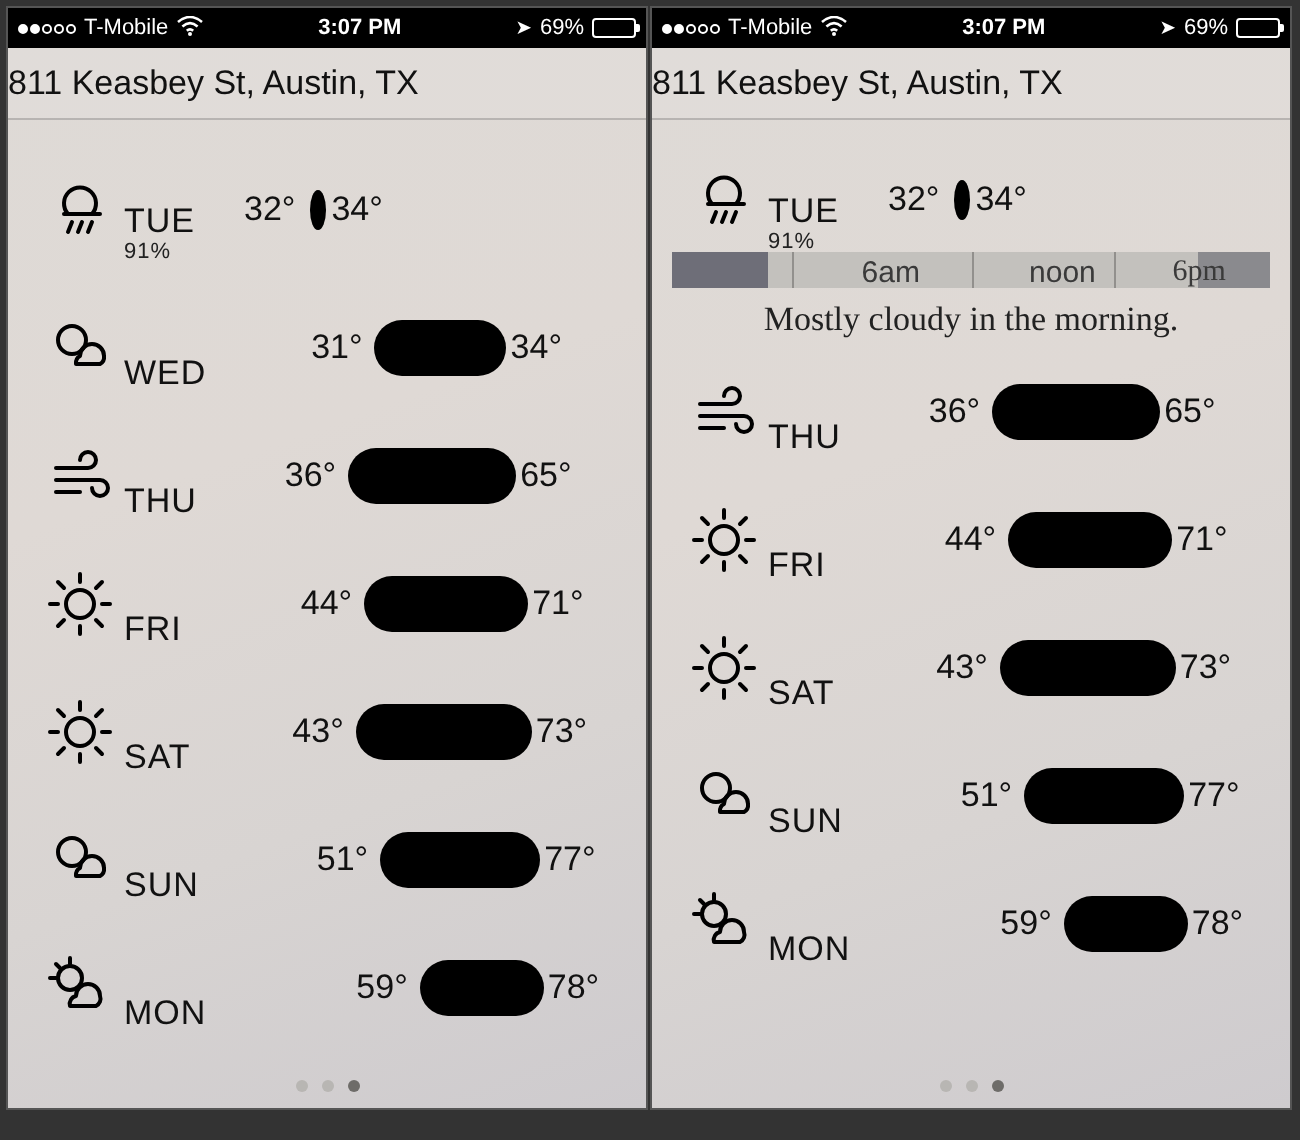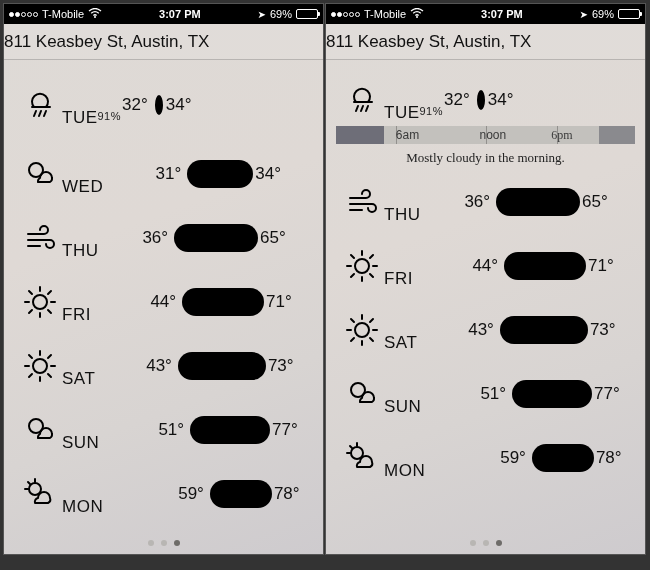--- a/index.html
+++ b/index.html
@@ -73,21 +73,21 @@
     display:flex; align-items:center; justify-content:center;
   }
   .icon-slot svg { stroke:#000; stroke-width:2; fill:none; stroke-linecap:round; stroke-linejoin:round; }
   .day-col {
     width: 56px;
     font-family: "Helvetica Neue", Helvetica, Arial, sans-serif;
     font-weight: 400;
     font-size: 17px;
     letter-spacing: 0.5px;
     color:#111;
-    display:flex; flex-direction:row; line-height:1;margin-top:24px;
+    display:flex; flex-direction:column; line-height:1;margin-top:24px;
   }
   .sub-prob {
     font-size: 11px;
     color:#222;
     margin-top:2px;
   }
   .temps {
     flex:1;
     display:flex;
     align-items:center;
@@ -124,30 +124,31 @@
     background: linear-gradient(to right, #6e6e78 0%, #6e6e78 16%, #c3c1bd 16%, #c3c1bd 88%, #8a8a8e 88%, #8a8a8e 100%);
     position:relative;
     font-size:10px;
     color:#3a3a3a;
     display:flex;
     align-items:center;
   }
   .tick {
     position:absolute;
     top: 2px;
-    font-size:12px;
+    font-size:15px;
     color:#3a3a3a;
+    padding-left:35px;
   }
   .tick.t6am { left: 20%; }
   .tick.tnoon { left: 48%; }
   .tick.t6pm { left: 72%; font-family: Liberation Serif, serif; }
   .tickline { position:absolute; top:0; bottom:0; width:1px; background:rgba(0,0,0,0.25); }
   .detail-text {
     text-align:center;
-    font-size:13px;
+    font-size:17px;
     font-family: Georgia, serif;
     color:#222;
     margin-top:6px;
   }
   
   .page-dots {
     position:absolute;
     bottom: 8px;
     left:0; right:0;
     display:flex; gap:7px; justify-content:center;

